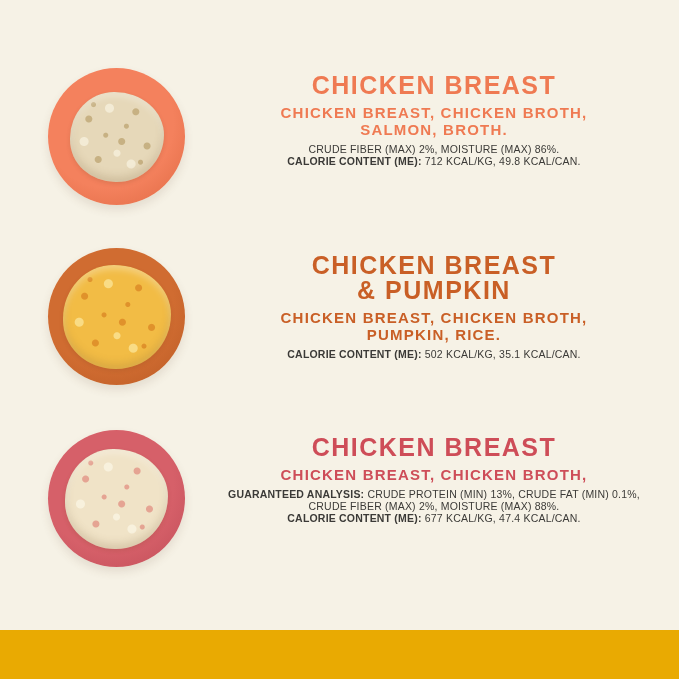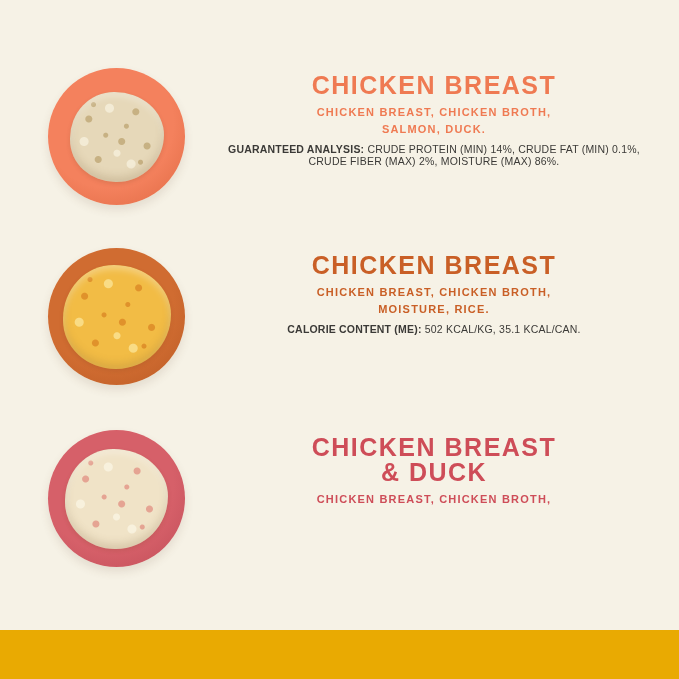--- a/index.html
+++ b/index.html
@@ -31,21 +31,21 @@
           radial-gradient(circle at 50% 68%, var(--hl) 0 3px, transparent 4px);
         box-shadow:inset 0 -5px 9px rgba(120,88,48,0.20), inset 0 4px 7px rgba(255,255,255,0.35), 0 2px 4px rgba(110,60,30,0.15);}
   .s1 .food{width:94px;height:90px;}
   .s2 .food{width:108px;height:104px;}
   .s3 .food{width:103px;height:100px;}
 
   .info{position:absolute;left:218px;top:0;width:432px;text-align:center;}
   .title{margin:13px 0 0;font-size:25px;line-height:25px;font-weight:800;
          letter-spacing:1.5px;color:var(--accent);}
   .tline{display:block;}
-  .ingredients{margin:6px 0 0;font-size:11px;line-height:17px;font-weight:700;
+  .ingredients{margin:6px 0 0;font-size:15px;line-height:17px;font-weight:700;
                letter-spacing:1.2px;color:var(--accent);}
   .iline{display:block;}
   .analysis{margin:5px 0 0;font-size:10.5px;line-height:12px;font-weight:400;
             letter-spacing:0.2px;color:#3B3A37;}
   .aline{display:block;white-space:nowrap;}
   .analysis b{font-weight:700;}
 
   .bottom-bar{position:absolute;left:0;top:630px;width:679px;height:49px;background:#E9AA02;}
 </style>
 </head>
@@ -56,56 +56,61 @@
   <section class="section s1" style="--accent: #EF7A52; --plate: #F4815D; --rim: #E06A44; --food: #E6D8B9; --fleck: #C7B183; --hl: #F3EBD5;">
     <div class="plate">
       <div class="food"></div>
     </div>
     <div class="info">
       <h2 class="title">
         <span class="tline">CHICKEN BREAST</span>
       </h2>
       <p class="ingredients">
         <span class="iline">CHICKEN BREAST, CHICKEN BROTH,</span>
-        <span class="iline">SALMON, DUCK.</span>
+        <span class="iline">SALMON, BROTH.</span>
       </p>
       <p class="analysis">
-        <span class="aline"><b>GUARANTEED ANALYSIS:</b><span> CRUDE PROTEIN (MIN) 14%, CRUDE FAT (MIN) 0.1%,</span></span>
         <span class="aline">CRUDE FIBER (MAX) 2%, MOISTURE (MAX) 86%.</span>
+        <span class="aline"><b>CALORIE CONTENT (ME):</b><span> 712 KCAL/KG, 49.8 KCAL/CAN.</span></span>
       </p>
     </div>
   </section>
 
   <section class="section s2" style="--accent: #C95F26; --plate: #D06C31; --rim: #BB5B25; --food: #F2BC45; --fleck: #E0922B; --hl: #F9DC85;">
     <div class="plate">
       <div class="food"></div>
     </div>
     <div class="info">
       <h2 class="title">
         <span class="tline">CHICKEN BREAST</span>
+        <span class="tline">&amp; PUMPKIN</span>
       </h2>
       <p class="ingredients">
         <span class="iline">CHICKEN BREAST, CHICKEN BROTH,</span>
-        <span class="iline">MOISTURE, RICE.</span>
+        <span class="iline">PUMPKIN, RICE.</span>
       </p>
       <p class="analysis">
         <span class="aline"><b>CALORIE CONTENT (ME):</b><span> 502 KCAL/KG, 35.1 KCAL/CAN.</span></span>
       </p>
     </div>
   </section>
 
   <section class="section s3" style="--accent: #CE4D58; --plate: #D66069; --rim: #C14E59; --food: #F0E3C7; --fleck: #E5A493; --hl: #F8F1DD;">
     <div class="plate">
       <div class="food"></div>
     </div>
     <div class="info">
       <h2 class="title">
         <span class="tline">CHICKEN BREAST</span>
-        <span class="tline">&amp; DUCK</span>
       </h2>
       <p class="ingredients">
         <span class="iline">CHICKEN BREAST, CHICKEN BROTH,</span>
+      </p>
+      <p class="analysis">
+        <span class="aline"><b>GUARANTEED ANALYSIS:</b><span> CRUDE PROTEIN (MIN) 13%, CRUDE FAT (MIN) 0.1%,</span></span>
+        <span class="aline">CRUDE FIBER (MAX) 2%, MOISTURE (MAX) 88%.</span>
+        <span class="aline"><b>CALORIE CONTENT (ME):</b><span> 677 KCAL/KG, 47.4 KCAL/CAN.</span></span>
       </p>
     </div>
   </section>
 
   <footer class="bottom-bar" style="background-color: rgb(233, 170, 2);"></footer>
 </div>
 
 </body></html>

